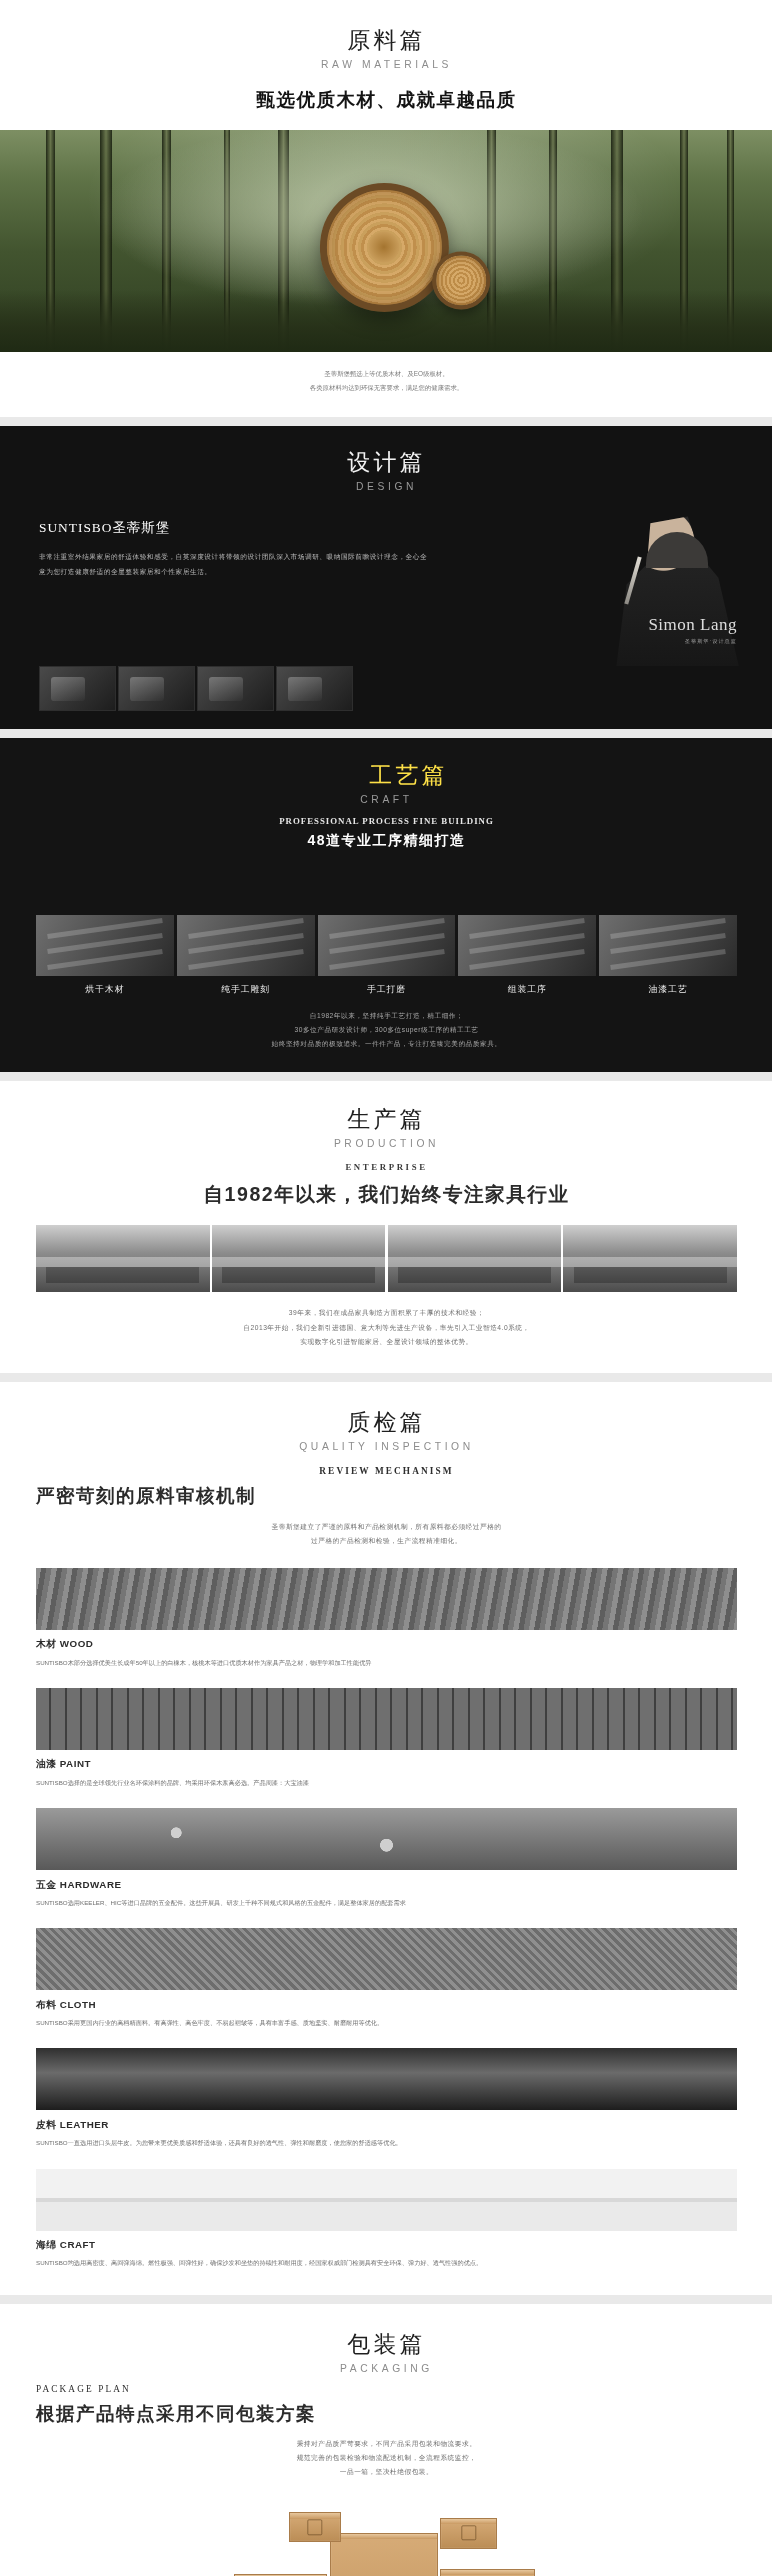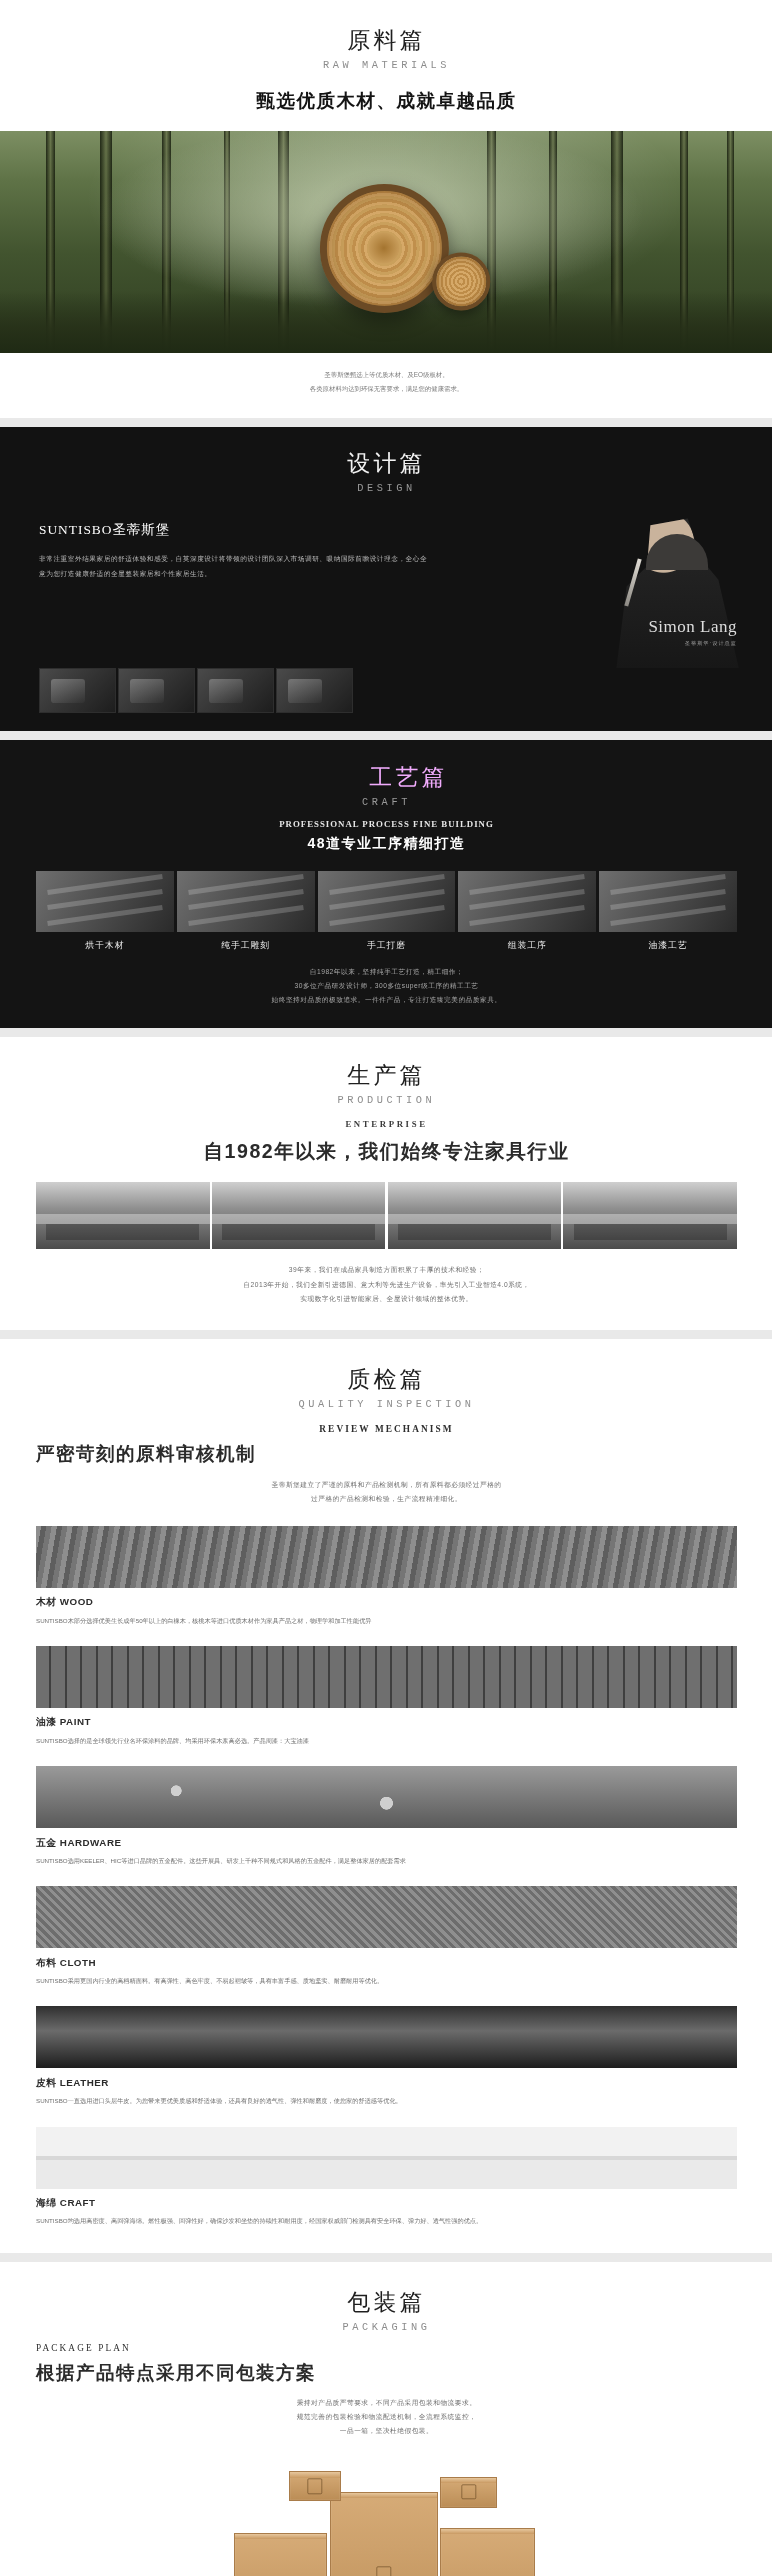--- a/index.html
+++ b/index.html
@@ -25,21 +25,21 @@
     text-align: center;
     color: #1f1f1f;
     line-height: 1.2;
   }
   .en-sub {
     font-size: 10.3px;
     letter-spacing: 3.6px;
     text-align: center;
     color: #8c8c8c;
     margin-top: 4.1px;
-    font-family: Liberation Mono, monospace;
+    font-family: Liberation Sans, sans-serif;
   }
   .headline {
     font-size: 18.5px;
     font-weight: bold;
     text-align: center;
     letter-spacing: 1.5px;
     margin-top: 17.5px;
     color: #141414;
   }
   .paragraph {
@@ -140,29 +140,29 @@
     position: relative; overflow: hidden;
   }
   .thumb::after{
     content:""; position:absolute; left:14%; top:22%; width:46%;height:56%;
     background: linear-gradient(160deg, rgba(255,255,255,0.28), rgba(255,255,255,0.02));
     border-radius:3.1px;
   }
 
   
   .craft-wrap { background: #141414; color: #eee; padding: 24px 0 20.6px 0; }
-  .craft-wrap .cn-title { color: #f0abfc; padding-left: 44px; }
+  .craft-wrap .cn-title { color: #fde047; padding-left: 44px; }
   .craft-wrap .en-sub { color: #9a9a9a; }
   .craft-en {
     text-align: center; color: #e6e6e6; font-size: 8.8px; letter-spacing: 1px;
     font-family: "Liberation Serif", serif; margin-top: 11.3px; font-weight:bold;
   }
   .craft-headline { text-align:center; color:#fff; font-size: 14px; font-weight: bold; letter-spacing: 1.5px; margin-top: 6.2px; }
   .craft-grid { display: flex; gap: 3.1px; padding: 17.5px 36px 0 36px; }
-  .craft-cell { flex: 1; }
+  .craft-cell { flex: 1; margin-top: 47px; }
   .craft-img {
     height: 61px;
     background: linear-gradient(120deg,#6f6f6f,#2a2a2a);
     position: relative; overflow: hidden;
   }
   .craft-img i {
     position: absolute; display:block;
     background: rgba(255,255,255,0.20);
   }
   .craft-img i:nth-child(1){ left:8%; top:18%; width:84%; height:5.2px; transform:rotate(-8deg); }

